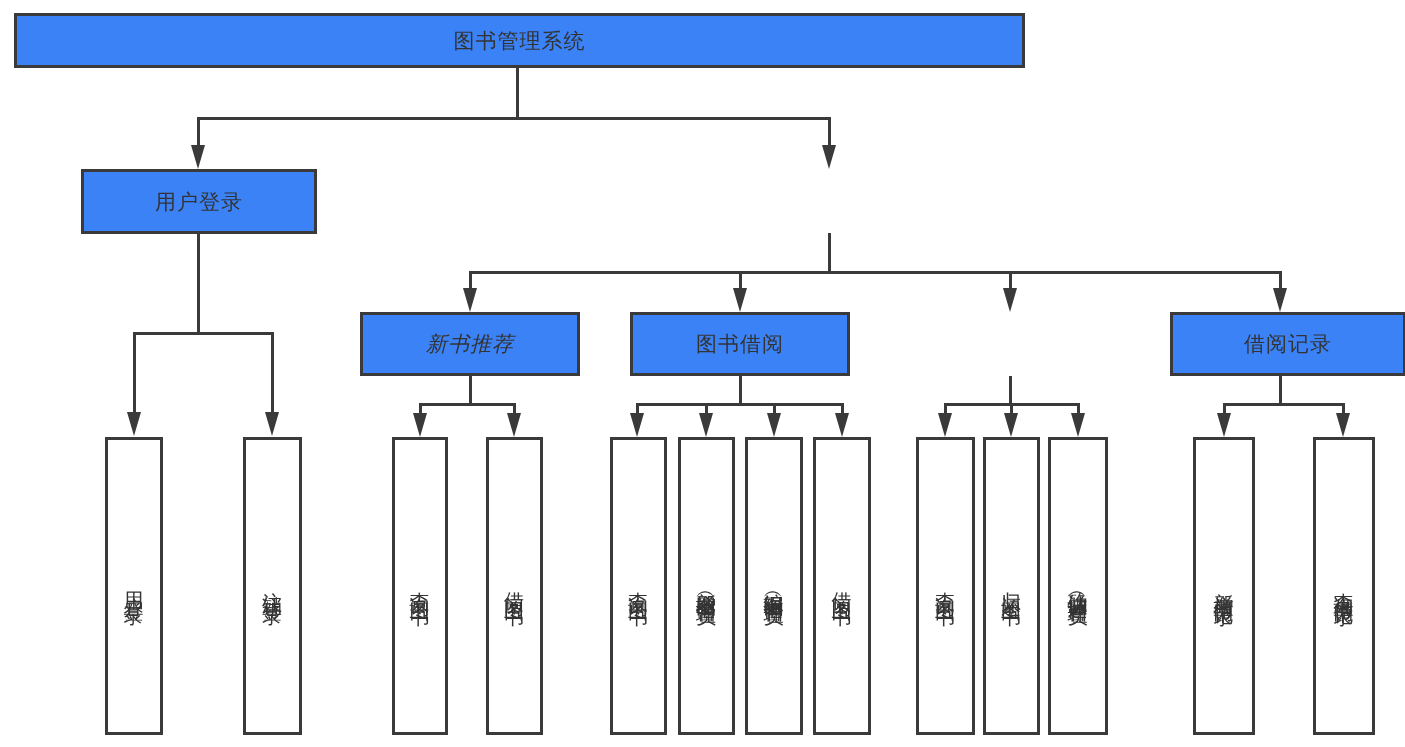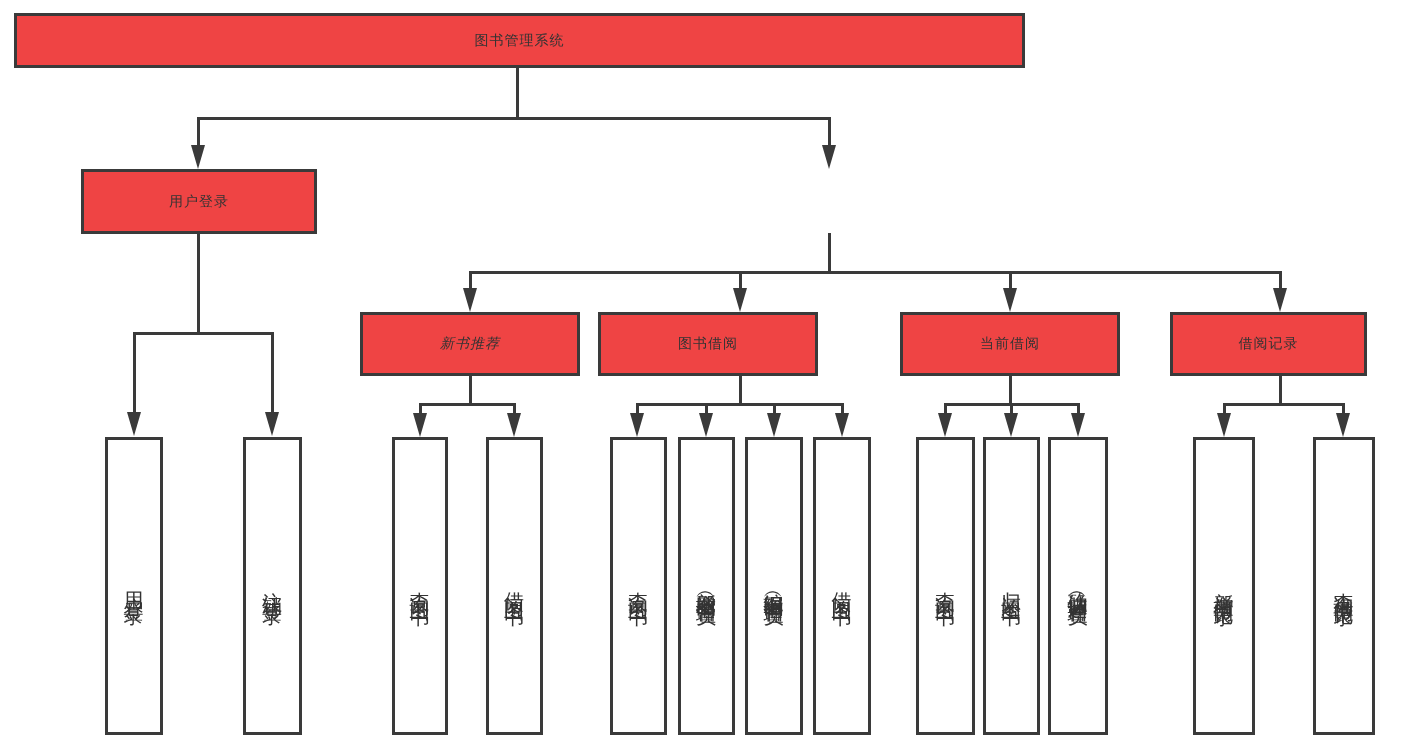--- a/index.html
+++ b/index.html
@@ -1,23 +1,23 @@
 <!DOCTYPE html>
 <html><head>
 <meta charset="utf-8">
 <style>
   html,body{margin:0;padding:0;background:#ffffff;}
   .canvas{
     position:relative;width:1405px;height:747px;background:#ffffff;
     font-family:"Liberation Sans","DejaVu Sans",sans-serif;overflow:hidden;
   }
   .hbox{
-    position:absolute;border:3px solid #3a3a3a;background:#ef4444;
+    position:absolute;border:3px solid #3a3a3a;background:#3b82f6;
     display:flex;align-items:center;justify-content:center;
-    font-size:14px;color:#333333;letter-spacing:1px;box-sizing:border-box;
+    font-size:21px;color:#333333;letter-spacing:1px;box-sizing:border-box;
   }
   .vbox{
     position:absolute;border:3px solid #3a3a3a;background:#ffffff;
     display:flex;align-items:center;justify-content:center;
     writing-mode:vertical-lr;text-orientation:mixed;
     font-size:20px;color:#333333;letter-spacing:5px;box-sizing:border-box;
     line-height:1;
   }
   .vl{position:absolute;width:3px;background:#3a3a3a;}
   .hl{position:absolute;height:3px;background:#3a3a3a;}
@@ -65,27 +65,24 @@
   <div class="vl" style="left:739px;top:271px;height:19px;"></div>
   <div class="arw" style="left:733px;top:288px;"></div>
   <div class="vl" style="left:1009px;top:271px;height:19px;"></div>
   <div class="arw" style="left:1003px;top:288px;"></div>
   <div class="vl" style="left:1279px;top:271px;height:19px;"></div>
   <div class="arw" style="left:1273px;top:288px;"></div>
 
   <div class="hbox" style="left:360px;top:312px;width:220px;height:64px;font-style:italic;">
     <span>新书推荐</span>
   </div>
-  <div class="hbox" style="left:598px;top:312px;width:220px;height:64px;">
+  <div class="hbox" style="left:630px;top:312px;width:220px;height:64px;">
     <span>图书借阅</span>
   </div>
-  <div class="hbox" style="left:900px;top:312px;width:220px;height:64px;">
-    <span>当前借阅</span>
-  </div>
-  <div class="hbox" style="left:1170px;top:312px;width:197px;height:64px;">
+  <div class="hbox" style="left:1170px;top:312px;width:236px;height:64px;">
     <span>借阅记录</span>
   </div>
 
   <div class="vl" style="left:469px;top:376px;height:29px;"></div>
   <div class="hl" style="left:419px;top:403px;width:97px;"></div>
   <div class="vl" style="left:419px;top:403px;height:14px;"></div>
   <div class="arw" style="left:413px;top:413px;"></div>
   <div class="vl" style="left:513px;top:403px;height:14px;"></div>
   <div class="arw" style="left:507px;top:413px;"></div>
 

